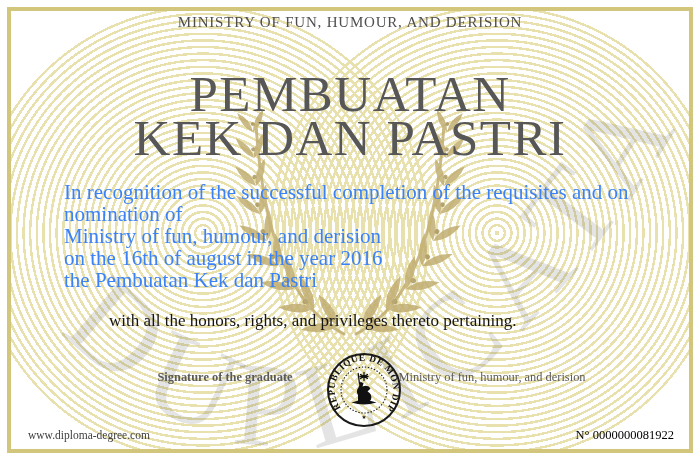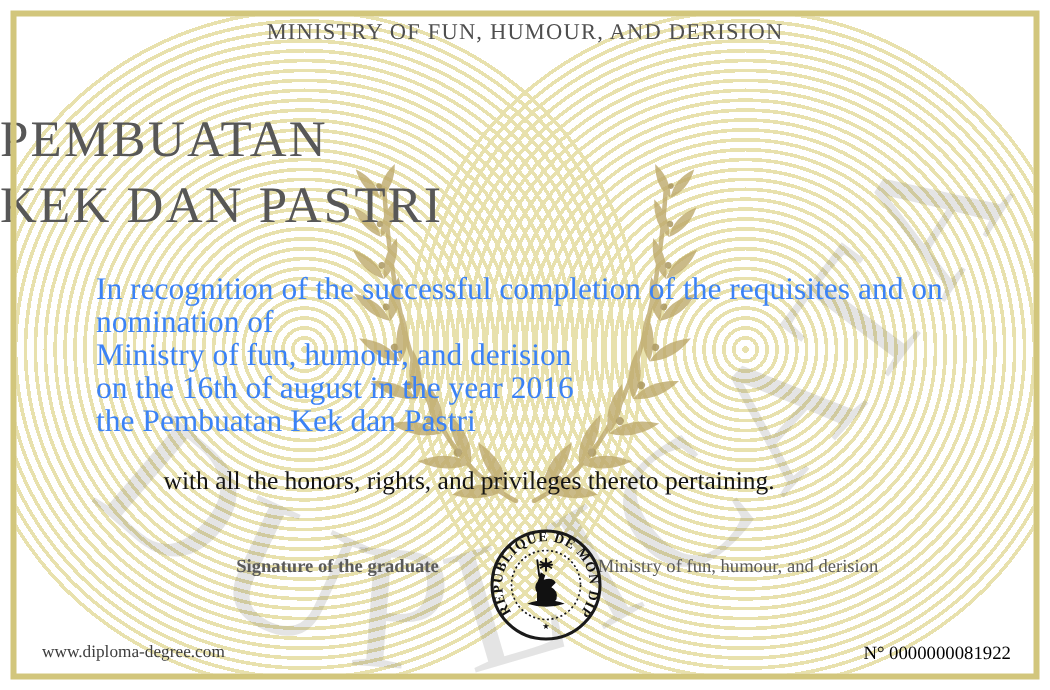--- a/index.html
+++ b/index.html
@@ -28,22 +28,22 @@
   .wreath-g{fill:#bfab6e;opacity:0.82;}
   .stem{stroke:#bfab6e;stroke-width:3;fill:none;stroke-linecap:round;}
   .berry{fill:#a8945a;}
 
   .content{position:absolute;inset:0;z-index:4;padding-left:16px;}
   .header-line{
     position:absolute;top:14px;left:0;width:100%;text-align:center;
     font-size:15px;letter-spacing:0.8px;color:#4e4e4e;
   }
   .title-block{
-    position:absolute;top:72px;left:0;width:100%;text-align:left;
-    font-size:34px;line-height:44px;letter-spacing:1.5px;color:#575757;
+    position:absolute;top:72px;left:0;width:100%;text-align:center;
+    font-size:51px;line-height:44px;letter-spacing:1.5px;color:#575757;
   }
   .body-block{
     position:absolute;left:64px;top:181px;right:36px;
     font-size:21px;line-height:22px;color:#3b82f6;
   }
   .body-block p{margin:0;}
   .closing-line{
     position:absolute;left:109px;top:311px;right:36px;
     font-size:17px;color:#141414;
   }

